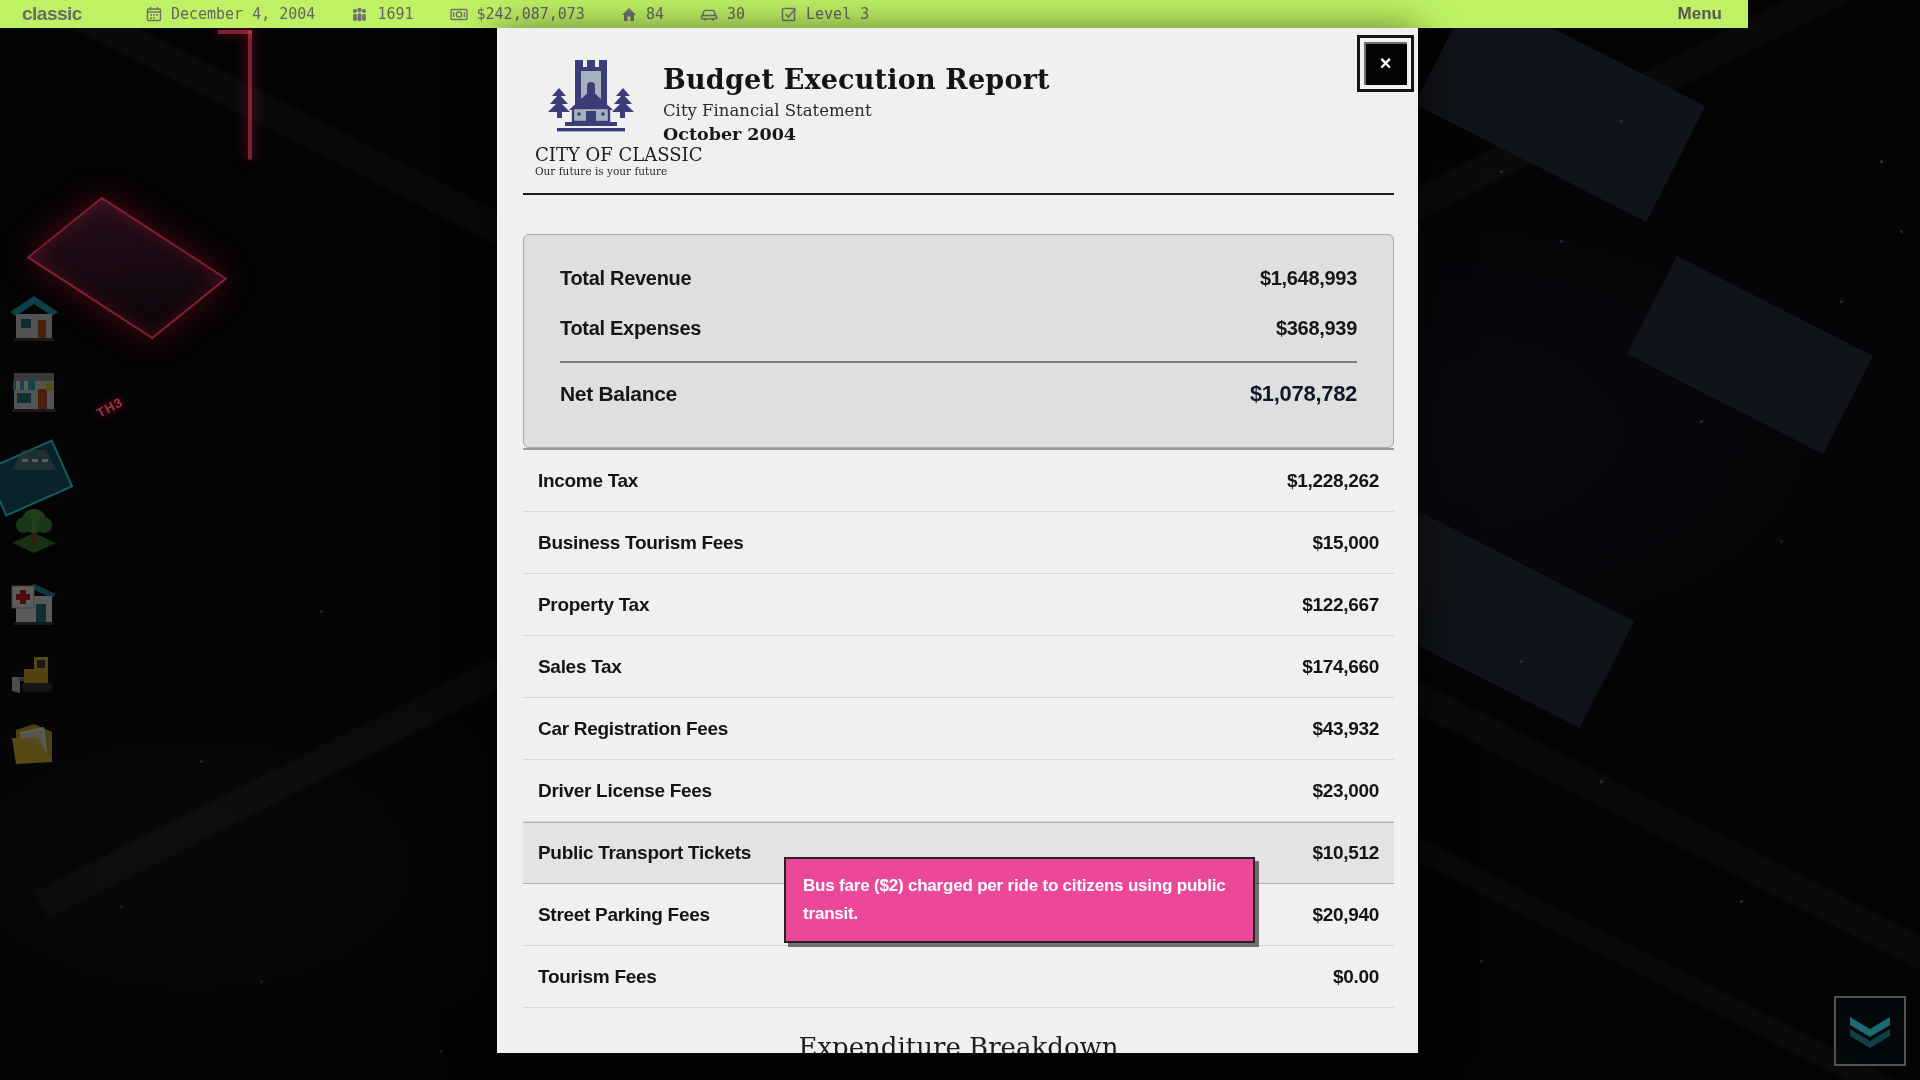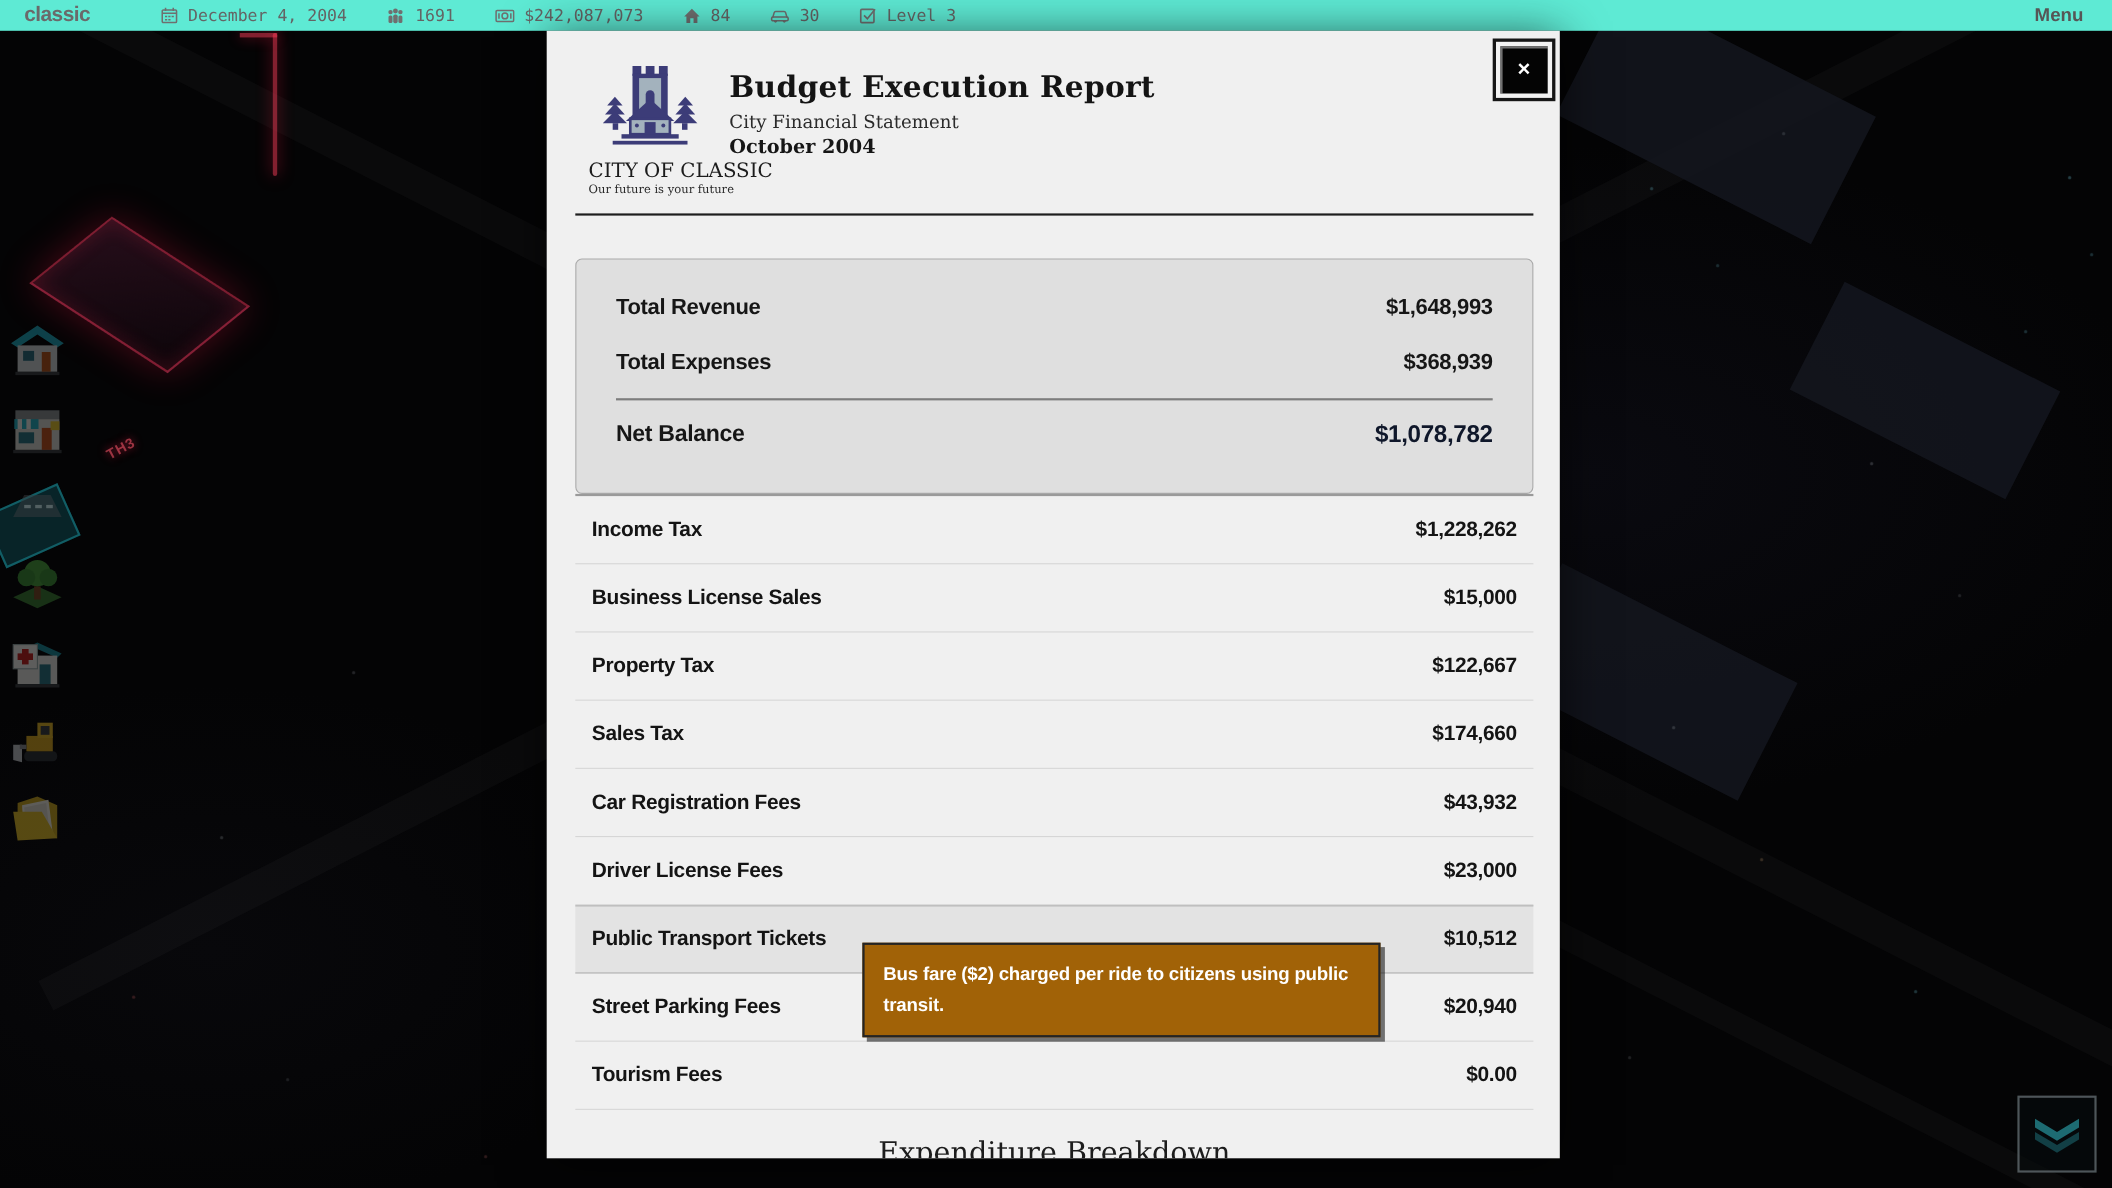--- a/index.html
+++ b/index.html
@@ -42,21 +42,21 @@
         260px 980px 1px rgba(210,220,230,0.12), 1500px 170px 1px rgba(120,210,230,0.25),
         1560px 240px 1px rgba(120,210,230,0.2), 1620px 120px 1px rgba(210,220,230,0.15),
         1700px 420px 1px rgba(210,220,230,0.2), 1780px 540px 1px rgba(210,220,230,0.14),
         1840px 300px 1px rgba(120,210,230,0.22), 1520px 660px 1px rgba(210,220,230,0.18),
         1600px 780px 1px rgba(255,200,140,0.2), 1740px 900px 1px rgba(120,210,230,0.25),
         1480px 960px 1px rgba(210,220,230,0.14), 1300px 1020px 1px rgba(210,220,230,0.16),
         900px 1040px 1px rgba(210,220,230,0.12), 440px 1050px 1px rgba(255,140,140,0.18),
         1880px 160px 1px rgba(120,210,230,0.3), 1900px 230px 1px rgba(120,210,230,0.22); }
 
   
-  .topbar { position:absolute; left:0; top:0; width:1920px; height:28px; background:#5eead4;
+  .topbar { position:absolute; left:0; top:0; width:1748px; height:28px; background:#bef264;
         display:flex; align-items:center; color:#646464;
         font-family:"DejaVu Sans Mono", monospace; font-size:15px; z-index:5; }
   .logo-text { font-family:"Liberation Sans", sans-serif; font-weight:bold; font-size:19px;
         color:#6a6a6a; letter-spacing:-0.5px; margin:0 64px 0 22px; }
   .stat { display:flex; align-items:center; gap:9px; margin-right:36px; white-space:nowrap; }
   .stat svg { display:block; }
   .menu { margin-left:auto; margin-right:26px; font-family:"Liberation Sans", sans-serif;
         font-weight:bold; font-size:17px; color:#565656; cursor:pointer; }
 
   
@@ -111,21 +111,21 @@
   .section-title { font-family:"DejaVu Serif", serif; font-size:26px; color:#1c1c1c;
         text-align:center; margin-top:24px; padding-bottom:12px; }
   .section-rule { height:2px; background:#9a9a9a; }
   .rows .line-row { display:flex; justify-content:space-between; align-items:center;
         height:62px; padding:0 15px; border-bottom:1px solid #d6d6d6; }
   .line-label { font-weight:bold; font-size:19px; letter-spacing:-0.3px; color:#141414; }
   .line-value { font-weight:bold; font-size:19px; letter-spacing:-0.3px; color:#141414; }
   .line-row.highlighted { background:#e3e3e3; border-top:1px solid #b0b0b0;
         border-bottom:1px solid #b0b0b0; }
 
-  .tooltip { position:absolute; left:287px; top:829px; width:471px; background:#a16207;
+  .tooltip { position:absolute; left:287px; top:829px; width:471px; background:#ec4899;
         border:2px solid #242424; box-shadow:4px 4px 0 rgba(10,10,10,0.55);
         padding:13px 17px; z-index:20; }
   .tooltip-text { color:#ffffff; font-weight:bold; font-size:17px; letter-spacing:-0.2px;
         line-height:28px; }
 </style>
 </head>
 <body>
 
 <div class="bg">
   <div class="bg-road road1"></div>
@@ -353,21 +353,21 @@
       </div>
     </div>
 
     <div class="section-rule"></div>
     <div class="rows">
         <div class="line-row">
         <span class="line-label">Income Tax</span>
         <span class="line-value">$1,228,262</span>
       </div>
         <div class="line-row">
-        <span class="line-label">Business License Sales</span>
+        <span class="line-label">Business Tourism Fees</span>
         <span class="line-value">$15,000</span>
       </div>
         <div class="line-row">
         <span class="line-label">Property Tax</span>
         <span class="line-value">$122,667</span>
       </div>
         <div class="line-row">
         <span class="line-label">Sales Tax</span>
         <span class="line-value">$174,660</span>
       </div>

